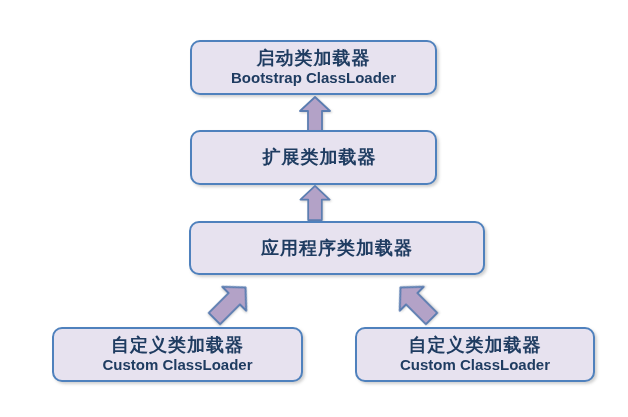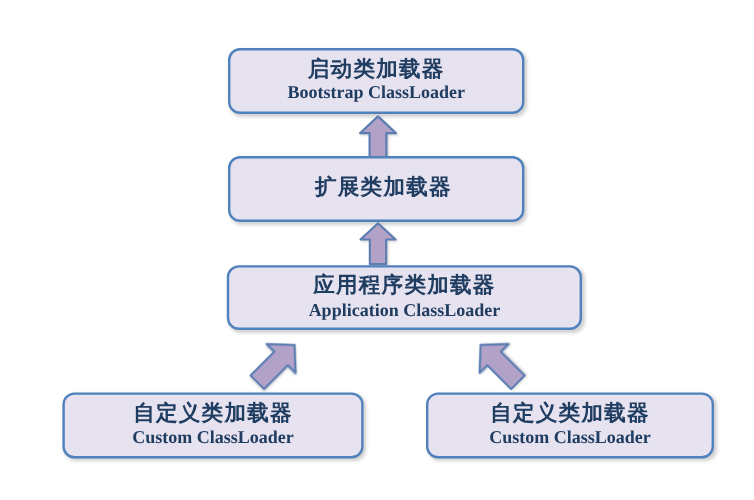--- a/index.html
+++ b/index.html
@@ -27,21 +27,21 @@
   }
   .node .zh{
     font-size:18px;
     font-weight:bold;
     letter-spacing:1px;
     font-family:"DejaVu Sans","Liberation Sans",sans-serif;
   }
   .node .en{
     font-size:15px;
     font-weight:bold;
-    font-family:Liberation Serif, serif;
+    font-family:Liberation Sans, sans-serif;
   }
   #box-bootstrap   {left:190px;top:40px; width:247px;height:55px;}
   #box-extension   {left:190px;top:130px;width:247px;height:55px;padding-left:12px;}
   #box-application {left:189px;top:221px;width:296px;height:54px;}
   #box-custom-left {left:52px; top:327px;width:251px;height:55px;}
   #box-custom-right{left:355px;top:327px;width:240px;height:55px;}
   .arrow{
     position:absolute;
   }
   .arrow svg{display:block;filter:drop-shadow(1.5px 1.5px 1px rgba(120,120,120,0.35));}
@@ -71,21 +71,20 @@
   </div>
 
   <div class="arrow" id="arrow-up-2">
     <svg width="32" height="36" viewBox="0 0 32 37">
       <polygon points="16,1 31,15 23,15 23,36 9,36 9,15 1,15" fill="#b3a2c7" stroke="#5b7db1" stroke-width="1.8" stroke-linejoin="round"></polygon>
     </svg>
   </div>
 
   <div class="node" id="box-application">
     <div class="zh">应用程序类加载器</div>
-    <div class="en">Application ClassLoader</div>
   </div>
 
   <div class="arrow" id="arrow-diag-left">
     <svg width="36" height="46" viewBox="0 0 36 46">
       <polygon points="18,1 35,17 26,17 26,45 10,45 10,17 1,17" fill="#b3a2c7" stroke="#5b7db1" stroke-width="1.8" stroke-linejoin="round"></polygon>
     </svg>
   </div>
 
   <div class="arrow" id="arrow-diag-right">
     <svg width="36" height="46" viewBox="0 0 36 46">

